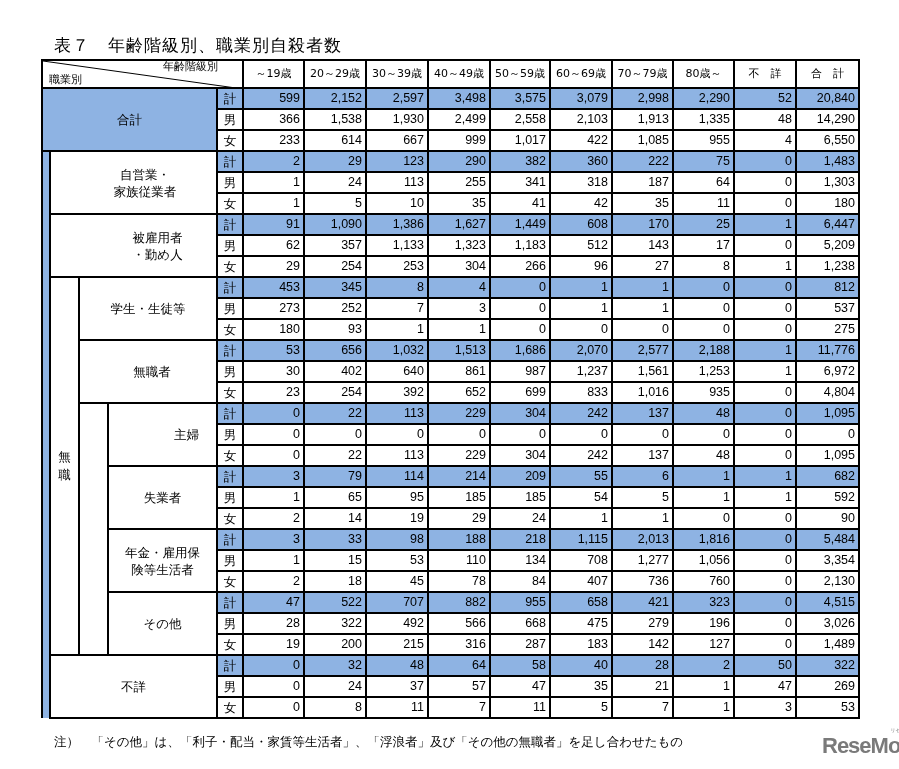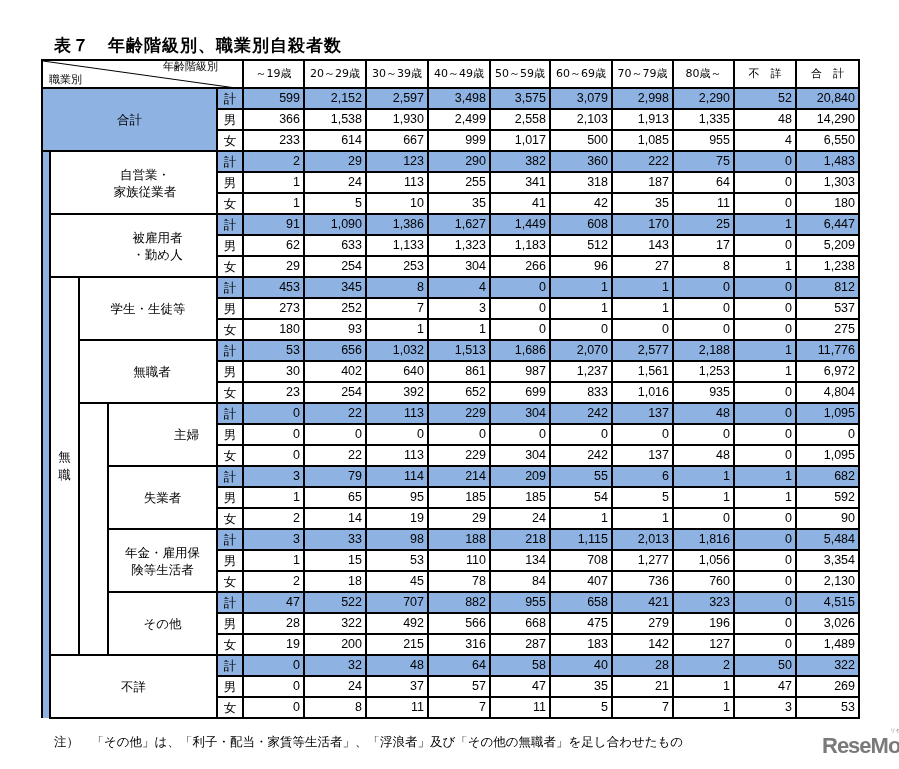--- a/index.html
+++ b/index.html
@@ -1,18 +1,18 @@
 <!DOCTYPE html>
 <html><head>
 <meta charset="utf-8">
 <style>
   html, body { margin:0; padding:0; background:#ffffff; }
   body { width:899px; height:769px; position:relative; overflow:hidden;
          font-family:"DejaVu Sans", "Liberation Sans", sans-serif; color:#000; }
-  .title { position:absolute; left:54px; top:34px; font-size:17px; font-weight:bold; letter-spacing:1px; white-space:pre;text-align:right; }
+  .title { position:absolute; left:54px; top:34px; font-size:17px; font-weight:normal; letter-spacing:1px; white-space:pre;text-align:right; }
   table.t { position:absolute; left:41px; top:59px; border-collapse:collapse; table-layout:fixed; }
   table.t td { border:2px solid #000; padding:0; height:19px; font-size:12.5px; line-height:19px; }
   table.t tr.hdr td { height:26px; line-height:26px; text-align:center; font-size:11px; }
   .num { text-align:right; padding-right:3px !important; font-family:"Liberation Sans Narrow","Liberation Sans", sans-serif; font-size:13px; }
   .blue { background:#8eb3e3; }
   .sub { text-align:center; font-size:12.5px; }
   .label { text-align:center; font-size:13px; line-height:17px !important;margin-top:48px; }
   .corner { position:relative; font-size:9px; }
   .corner .cl { position:absolute; left:6px; bottom:2px; line-height:10px; }
   .corner .cr { position:absolute; right:24px; top:1px; line-height:10px; }
@@ -93,21 +93,21 @@
         <td class="num">48</td>
         <td class="num">14,290</td>
       </tr>
       <tr>
         <td class="sub">女</td>
         <td class="num">233</td>
         <td class="num">614</td>
         <td class="num">667</td>
         <td class="num">999</td>
         <td class="num">1,017</td>
-        <td class="num">500</td>
+        <td class="num">422</td>
         <td class="num">1,085</td>
         <td class="num">955</td>
         <td class="num">4</td>
         <td class="num">6,550</td>
       </tr>
       <tr>
         <td class="strip" rowspan="27"></td>
         <td colspan="3" rowspan="3" class="label" style="white-space: pre; padding-left: 23px;">自営業・
 家族従業者</td>
         <td class="sub blue">計</td>
@@ -159,21 +159,21 @@
         <td class="num blue">1,449</td>
         <td class="num blue">608</td>
         <td class="num blue">170</td>
         <td class="num blue">25</td>
         <td class="num blue">1</td>
         <td class="num blue">6,447</td>
       </tr>
       <tr>
         <td class="sub">男</td>
         <td class="num">62</td>
-        <td class="num">633</td>
+        <td class="num">357</td>
         <td class="num">1,133</td>
         <td class="num">1,323</td>
         <td class="num">1,183</td>
         <td class="num">512</td>
         <td class="num">143</td>
         <td class="num">17</td>
         <td class="num">0</td>
         <td class="num">5,209</td>
       </tr>
       <tr>

